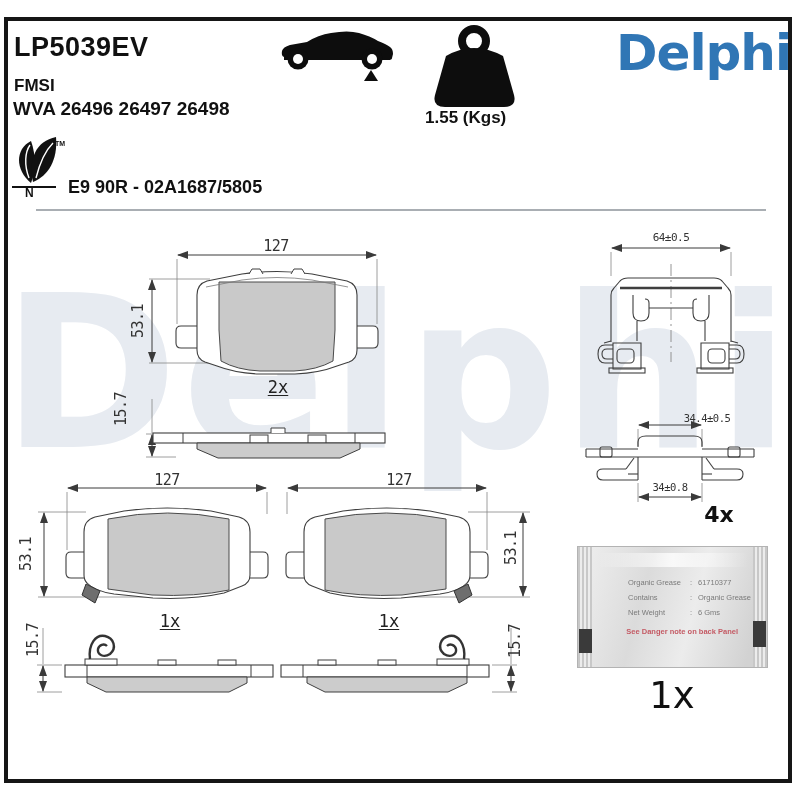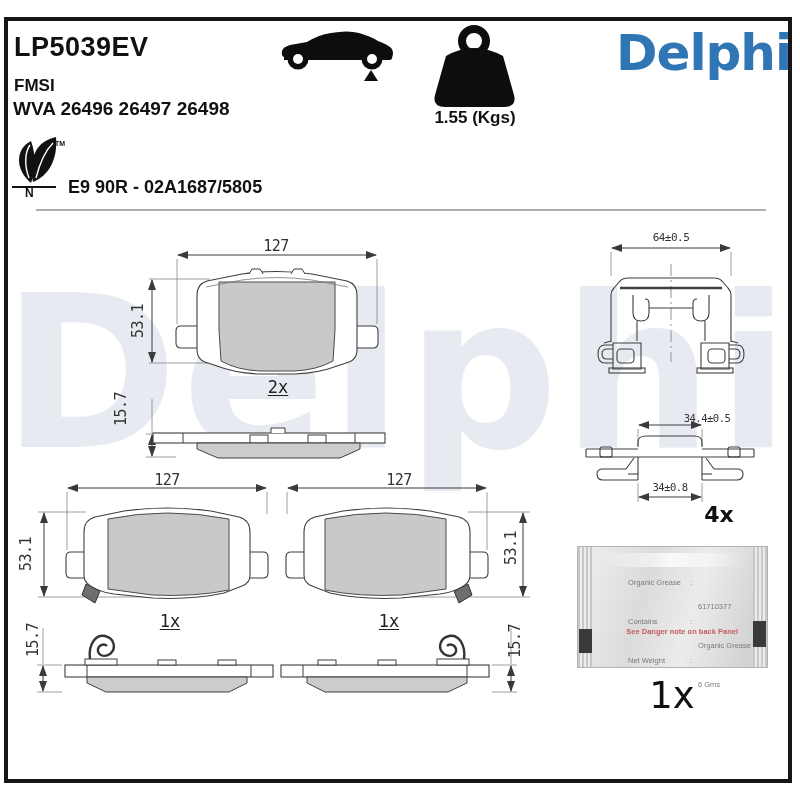--- a/index.html
+++ b/index.html
@@ -12,21 +12,21 @@
          border:4px solid #161616;box-sizing:border-box;z-index:2;}
   .sep{position:absolute;left:36px;top:209px;width:730px;height:2px;background:#a9aeb3;z-index:3;}
   .art{position:absolute;left:0;top:0;z-index:4;}
   .lbl{position:absolute;z-index:5;}
   .t-part{left:14px;top:32px;font-size:27px;font-weight:700;letter-spacing:.5px;}
   .t-fmsi{left:14px;top:76px;font-size:17px;font-weight:700;}
   .t-wva{left:13px;top:98px;font-size:19px;font-weight:700;}
   .t-tm{left:55px;top:140px;font-size:7px;font-weight:700;}
   .t-n{left:25px;top:186px;font-size:12px;font-weight:700;}
   .t-e9{left:68px;top:177px;font-size:18px;font-weight:700;}
-  .t-wt{left:425px;top:108px;width:100px;text-align:center;font-size:17px;font-weight:700;}
+  .t-wt{left:425px;top:108px;width:100px;font-size:17px;font-weight:700;}
   .t-logo{left:616px;top:24px;font-size:50px;font-weight:700;letter-spacing:-1px;
           font-family:"DejaVu Sans",sans-serif;}
   .dim{font-family:"DejaVu Sans Mono","Liberation Mono",monospace;font-size:15px;
        color:#333;letter-spacing:-.5px;text-align:center;}
   .dimsm{font-family:"DejaVu Sans Mono","Liberation Mono",monospace;color:#333;
          letter-spacing:-.5px;text-align:center;}
   .vlabel{width:40px;height:16px;display:flex;align-items:center;justify-content:center;
           transform:rotate(-90deg);}
   .qty{font-family:"DejaVu Sans Mono","Liberation Mono",monospace;font-size:17px;color:#222;
        text-decoration:underline;text-underline-offset:2px;text-align:center;}
@@ -38,21 +38,21 @@
   .packet{position:absolute;left:577px;top:546px;width:191px;height:122px;z-index:5;
           background:linear-gradient(105deg,#f0f0f0,#dbdbdb 35%,#ececec 60%,#d2d2d2 90%);
           border:1px solid #b3b3b3;box-sizing:border-box;}
   .crimp{position:absolute;top:0;width:14px;height:100%;
          background:repeating-linear-gradient(90deg,#c8c8c8 0 2px,#ececec 2px 4px);}
   .crimp.l{left:0;} .crimp.r{right:0;}
   .pk-mark{position:absolute;background:#3a3a3a;}
   .pk-text{position:absolute;left:50px;top:28px;font-size:7.5px;color:#7a7a7a;
            line-height:15px;font-family:"Liberation Sans",sans-serif;}
   .pk-row{display:flex;}
-  .pk-row .a{width:56px;} .pk-row .b{width:14px;text-align:center;} .pk-row .c{width:70px;margin-top:24px;}
+  .pk-row .a{width:56px;} .pk-row .b{width:14px;text-align:center;} .pk-row .c{width:70px;}
   .pk-warn{position:absolute;left:30px;top:80px;width:130px;text-align:right;
            font-size:7.5px;color:#c45a64;font-weight:700;}
   .pk-shine{position:absolute;left:20px;top:6px;width:150px;height:14px;
             background:linear-gradient(90deg,rgba(255,255,255,0),rgba(255,255,255,.8),rgba(255,255,255,0));}
 </style>
 </head>
 <body>
 
 <div class="page">
 

